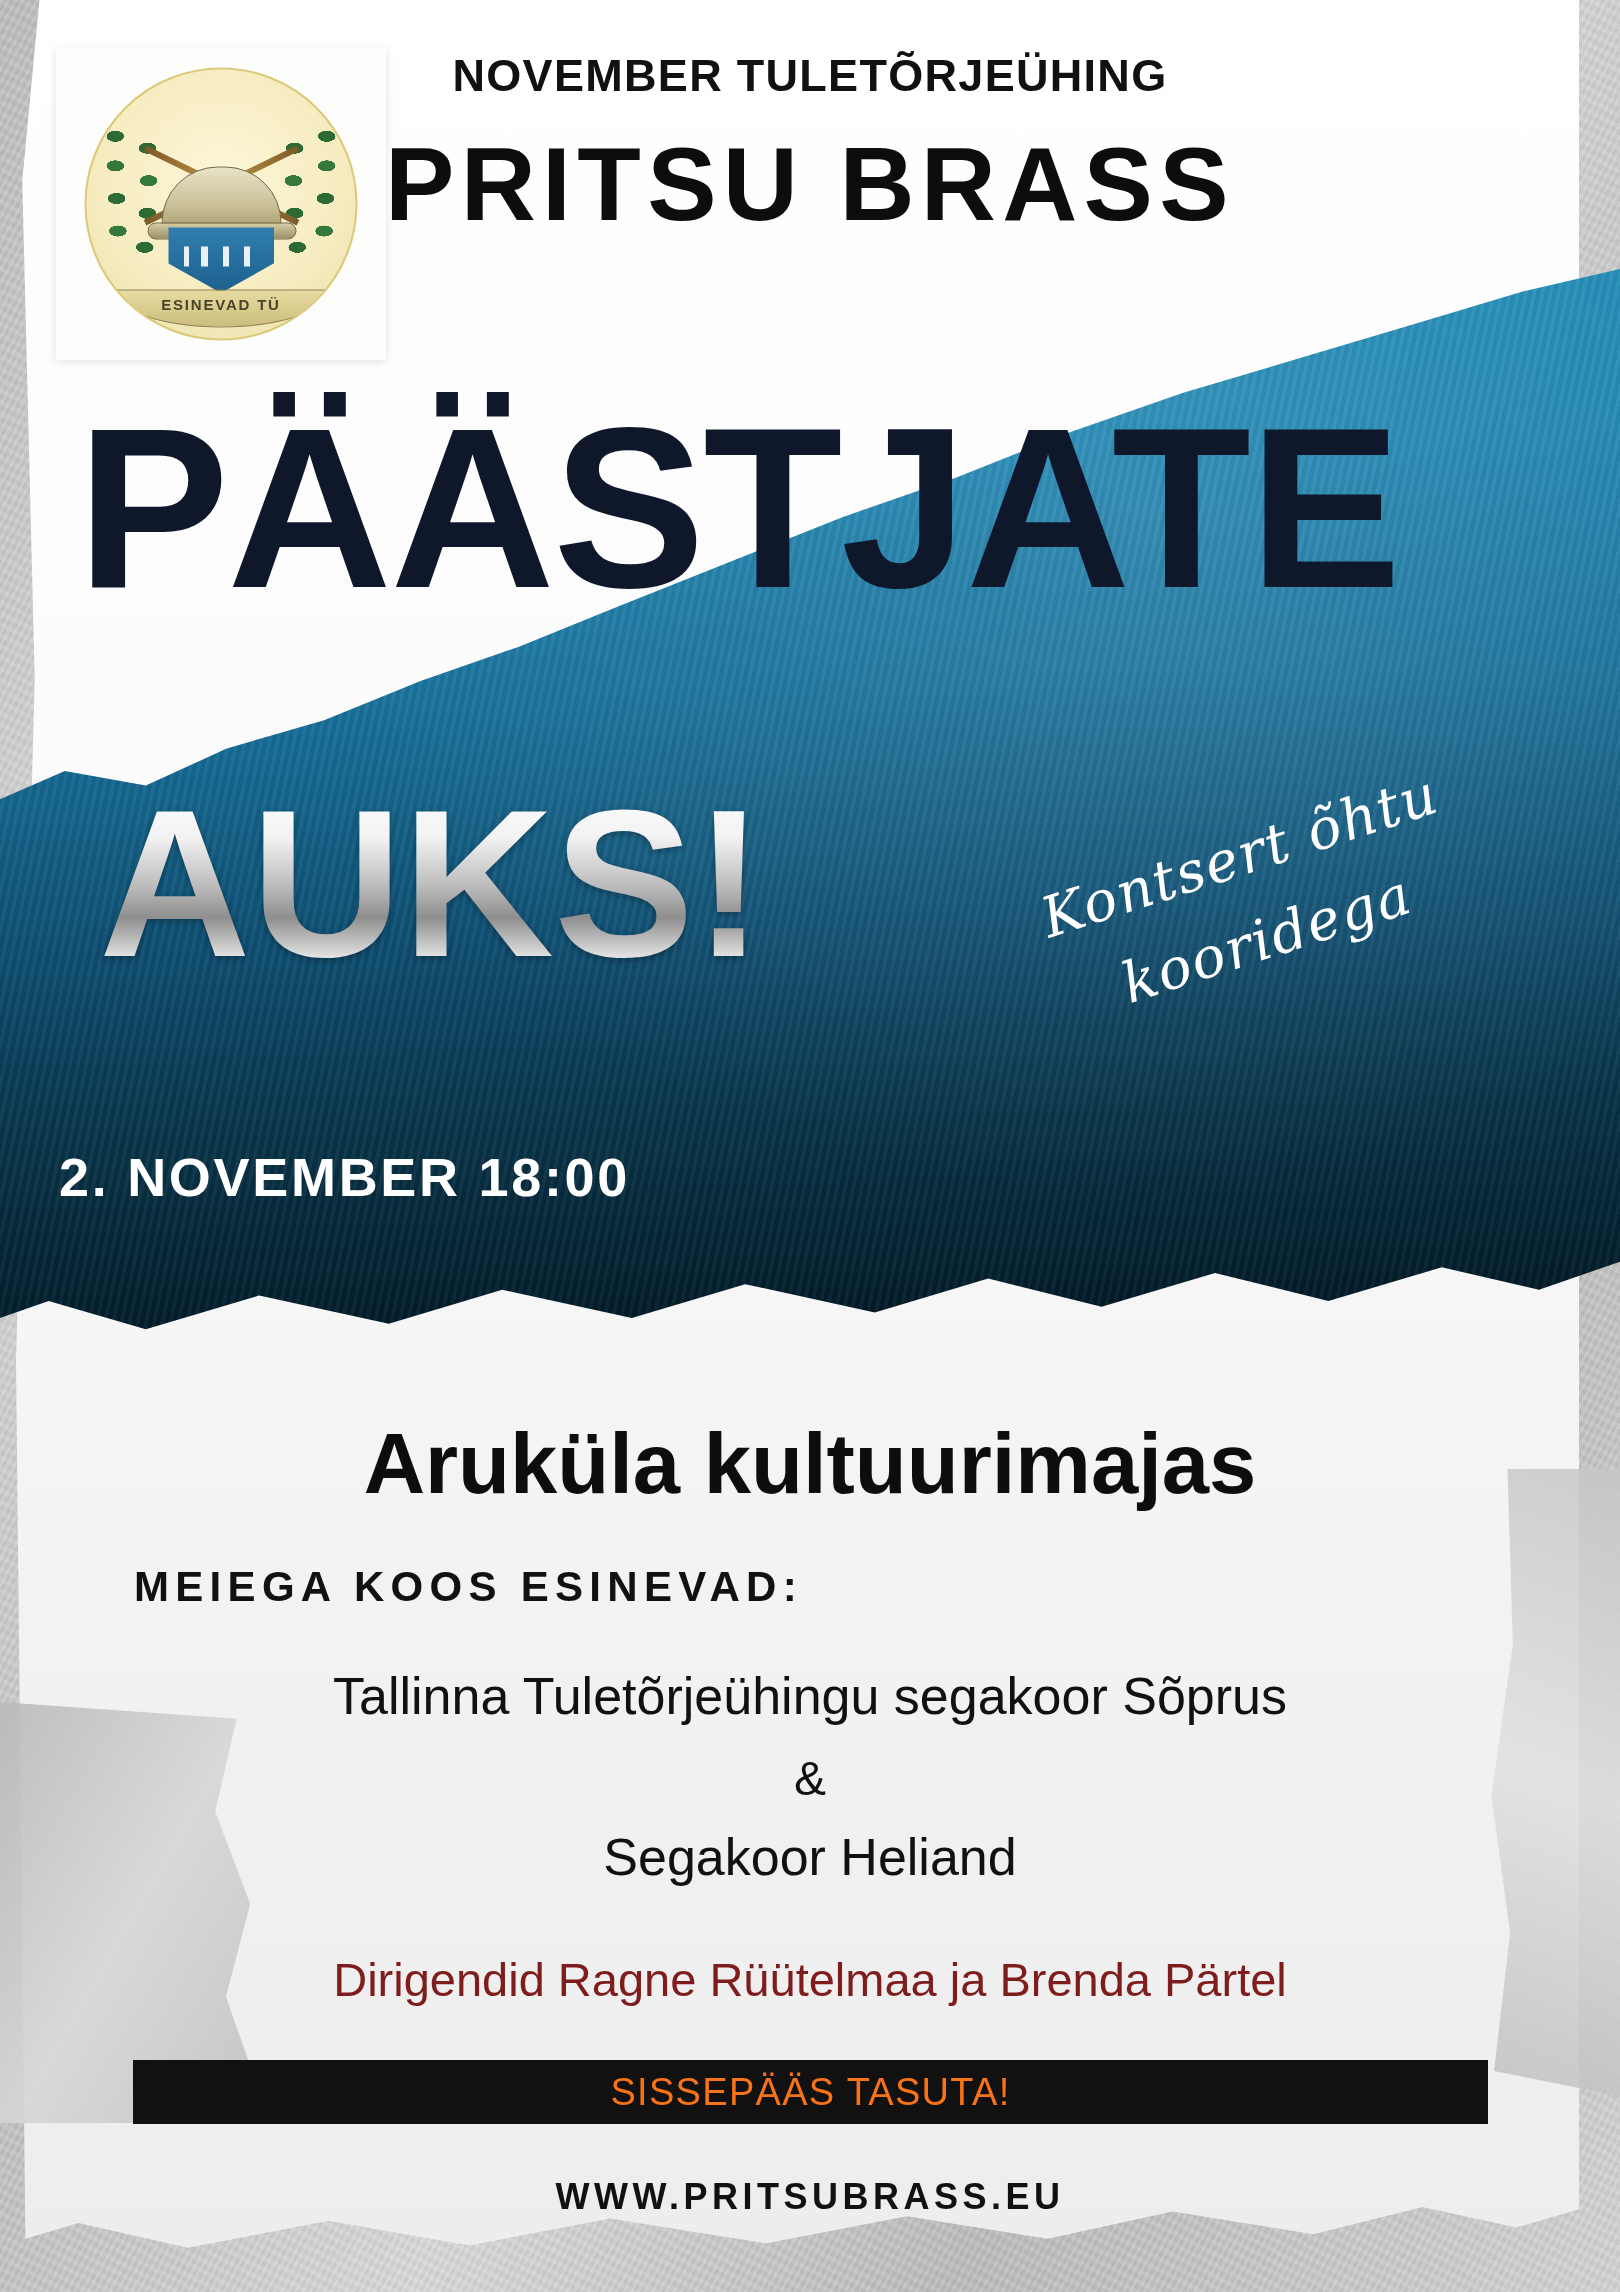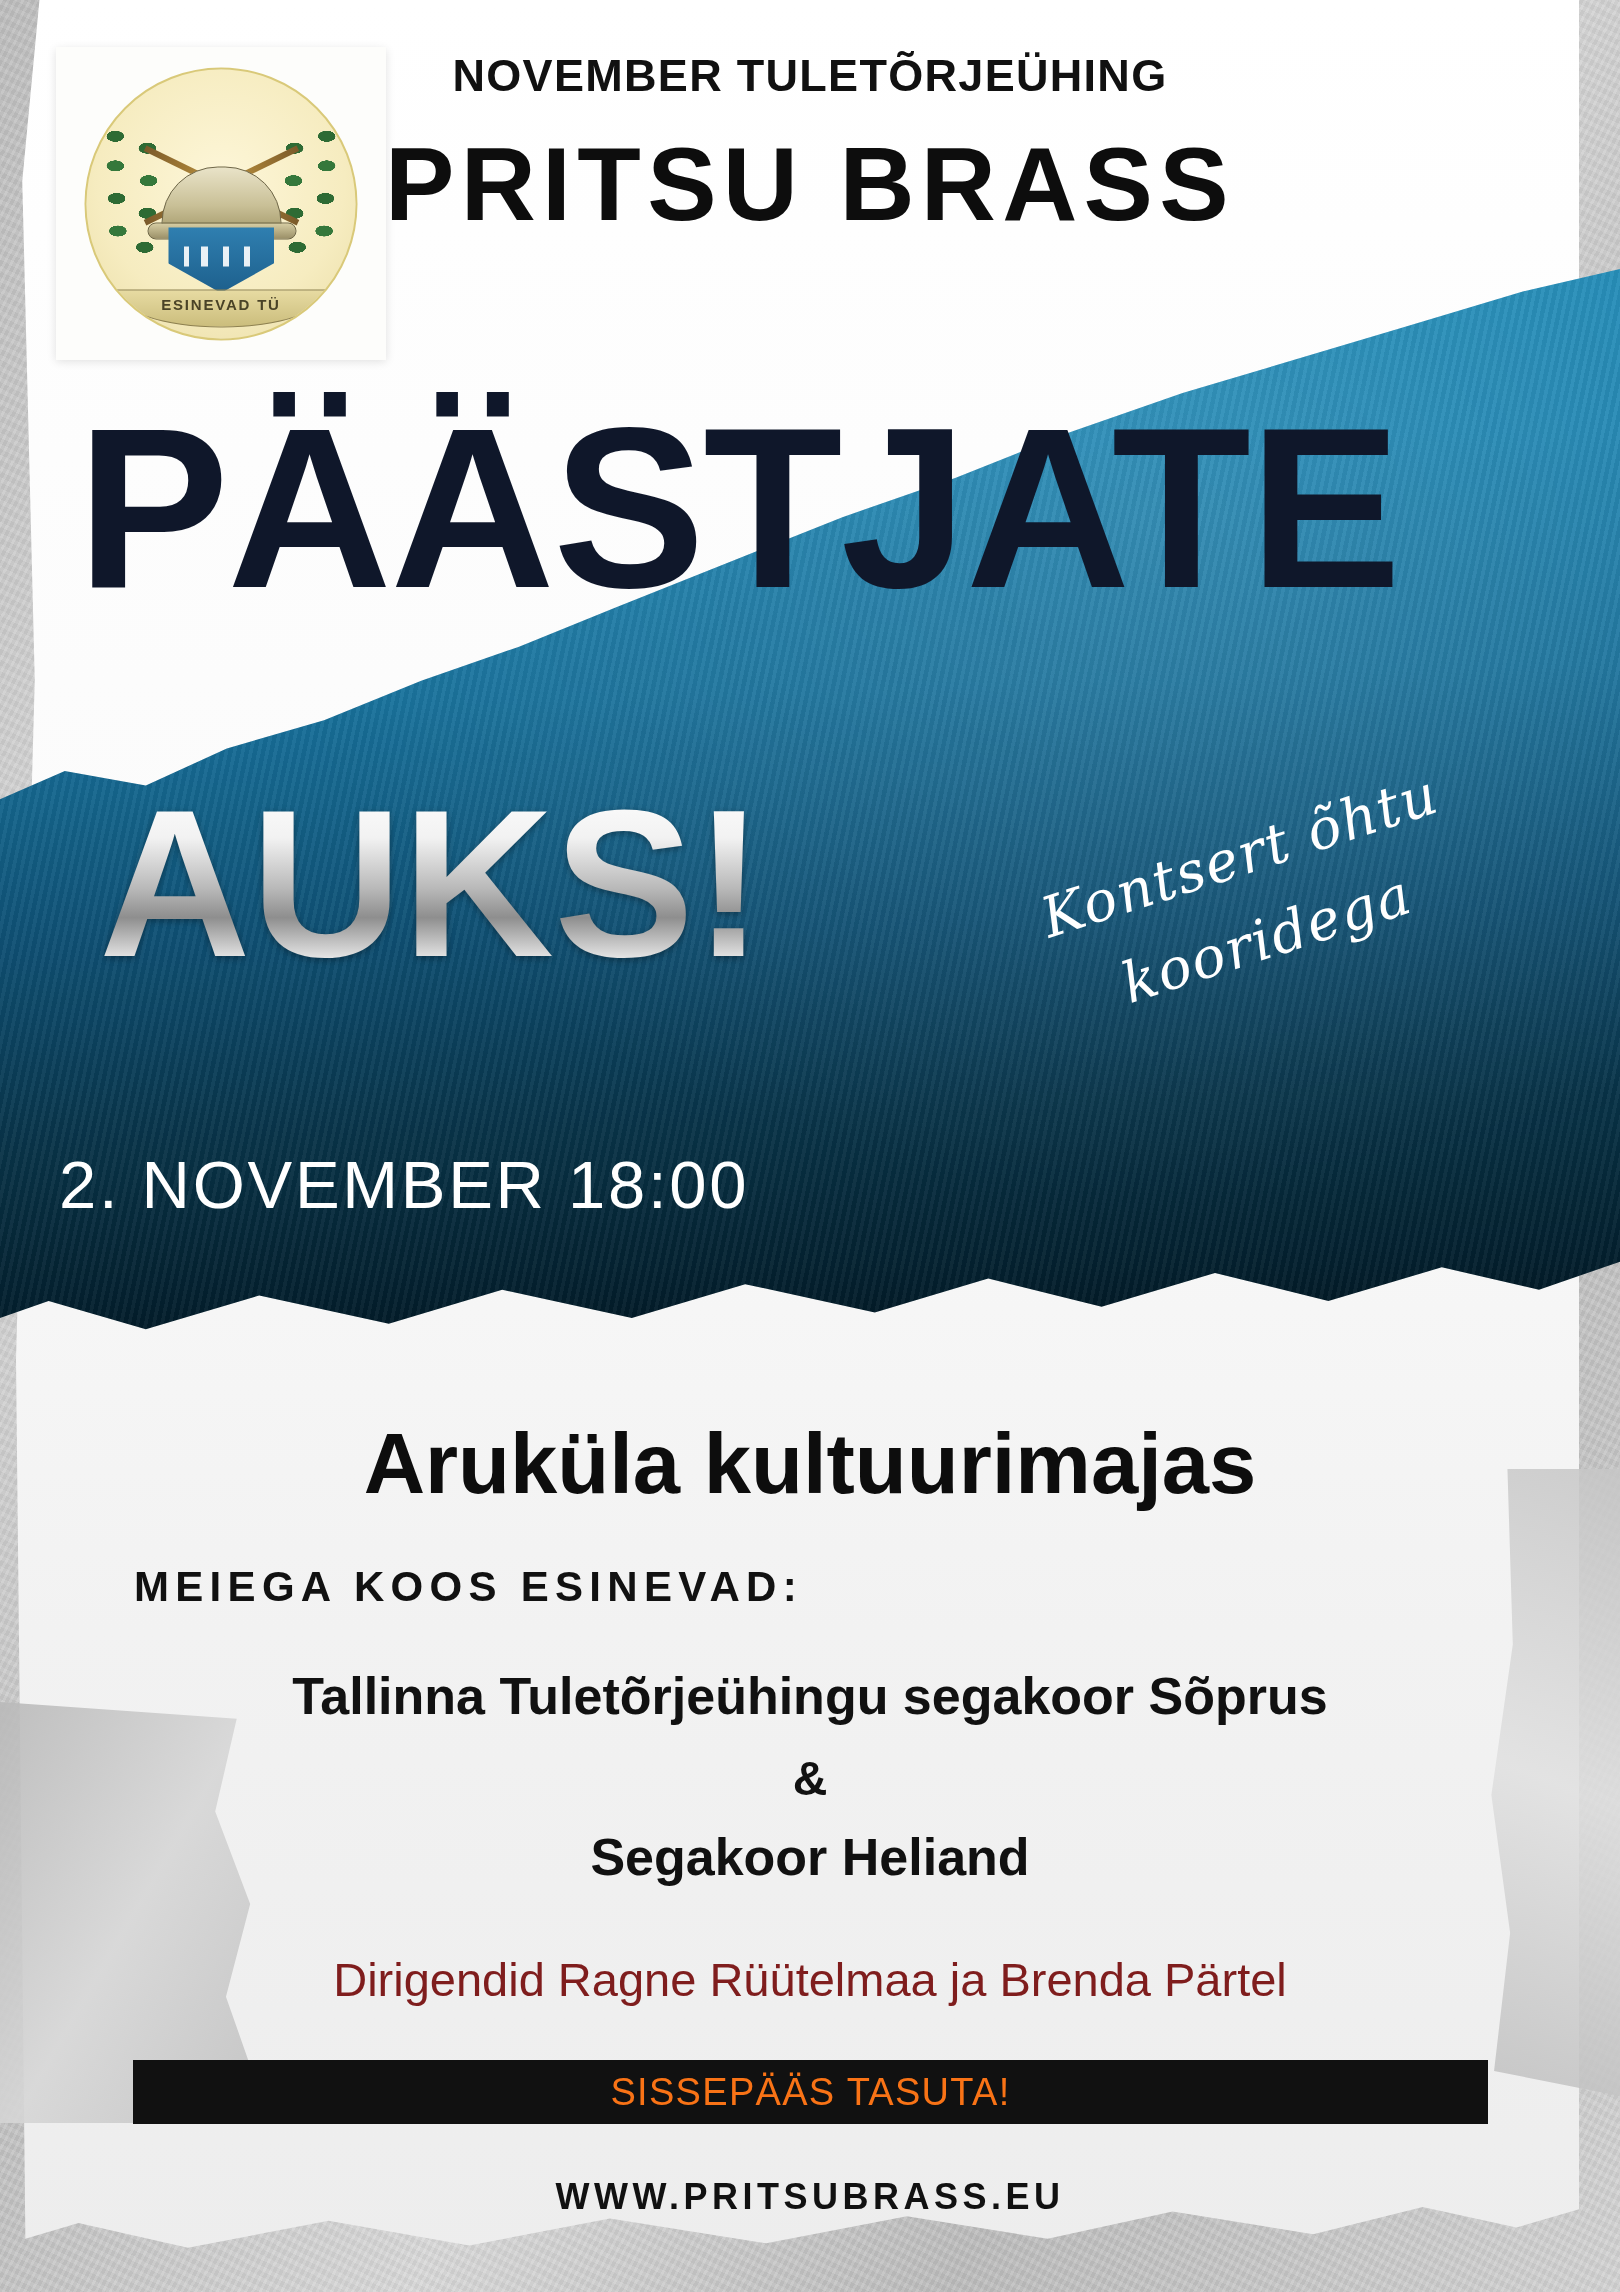--- a/index.html
+++ b/index.html
@@ -287,22 +287,22 @@
     -webkit-background-clip: text;
     background-clip: text;
     color: transparent;
     -webkit-text-fill-color: transparent;
     filter: drop-shadow(0 2.7px 3.6px rgba(0,0,0,0.35));
   }
   .date-line {
     position: absolute;
     left: 59px;
     top: 1146px;
-    font-size: 67px;
-    font-weight: normal;
+    font-size: 54px;
+    font-weight: bold;
     letter-spacing: 2.7px;
     color: #ffffff;
     white-space: nowrap;
   }
   .handwritten {
     position: absolute;
     left: 976px;
     top: 811px;
     width: 555px;
     color: #ffffff;
@@ -331,21 +331,21 @@
     top: 1563px;
     font-size: 42px;
     font-weight: bold;
     letter-spacing: 6.3px;
     color: #111;
   }
   .choir-1, .choir-amp, .choir-2 {
     position: absolute;
     left: 0; right: 0;
     text-align: center;
-    font-weight: bold;
+    font-weight: normal;
     color: #111;
   }
   .choir-1 { top: 1666px; font-size: 52px; }
   .choir-amp { top: 1751px; font-size: 48px; }
   .choir-2 { top: 1827px; font-size: 52px; }
   .choir-conductors {
     position: absolute;
     left: 0; right: 0;
     top: 1952px;
     text-align: center;

